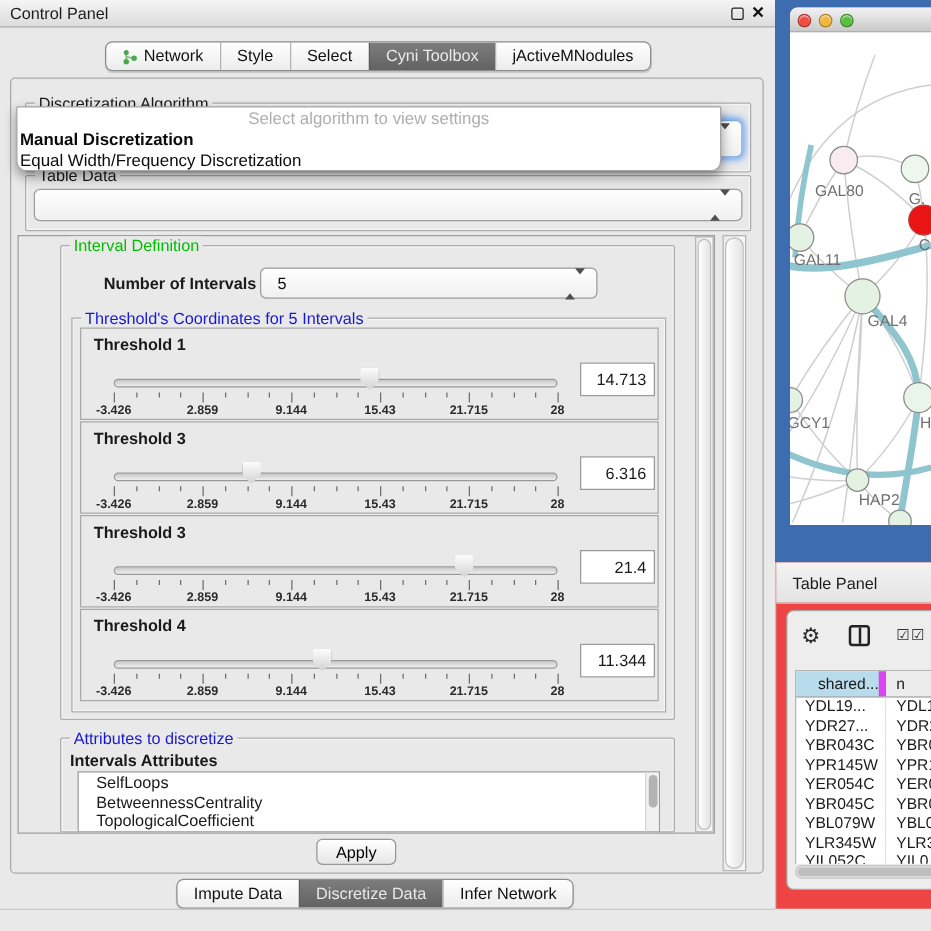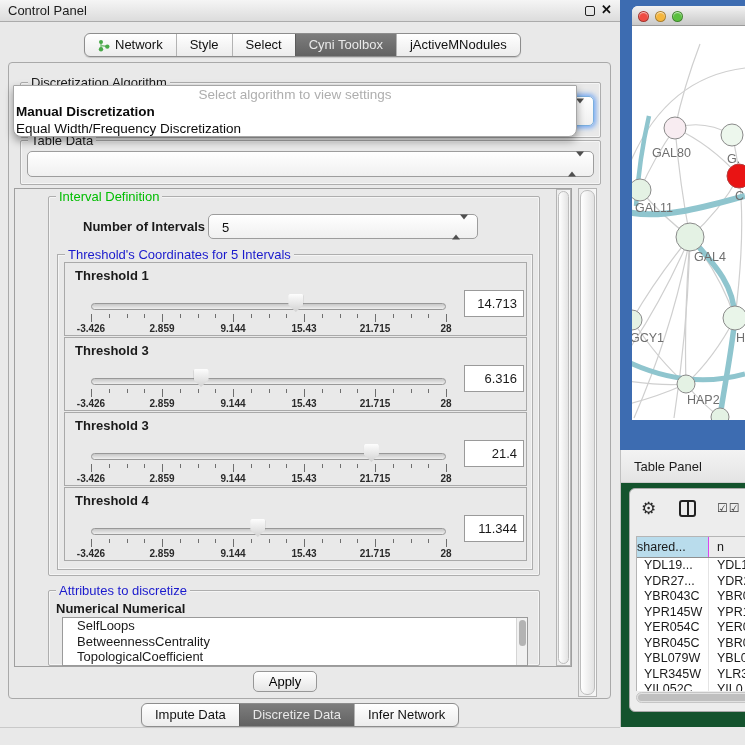--- a/index.html
+++ b/index.html
@@ -91,35 +91,35 @@
   #netframe { position:absolute; left:620px; top:0; width:125px; height:450px; background:#3d6cb1; }
   #netwin { position:absolute; left:12px; top:6px; width:113px; height:414px; background:#fff;
     border-radius:6px 0 0 0; overflow:hidden; }
   #nettitle { position:absolute; left:0; top:0; width:100%; height:20px;
     background:linear-gradient(#f2f2f2,#c9c9c9); border-bottom:1px solid #9b9b9b; }
   .light { position:absolute; top:4.5px; width:11px; height:11px; border-radius:50%; border:1px solid rgba(0,0,0,.3);
     box-shadow:inset 0 1px 1px rgba(255,255,255,.7); }
   #netcanvas { position:absolute; left:0; top:20px; width:113px; height:394px; background:#fff; }
 
   
-  #tp-region { position:absolute; left:620px; top:450px; width:125px; height:277px; background:#14532d;
+  #tp-region { position:absolute; left:620px; top:450px; width:125px; height:277px; background:#ef4444;
     border-left:1px solid #c0c0c0; }
   #tp-titlebar { position:absolute; left:0; top:0; width:100%; height:33px;
     background:linear-gradient(#f3f3f3,#e4e4e4); border-bottom:1px solid #cccccc; }
   #tp-title { position:absolute; left:13px; top:9px; font-size:13px; color:#1c1c1c; }
   #tp-box { position:absolute; left:8px; top:38px; width:130px; height:224px; background:#ededed;
     border:1px solid #a9a9a9; border-radius:6px; }
   #tp-gear { position:absolute; left:11px; top:9px; font-size:17px; color:#2a2a2a; }
   #tp-split { position:absolute; left:49px; top:11px; width:17px; height:17px; border:2px solid #222; border-radius:3px; }
   #tp-split::after { content:""; position:absolute; left:50%; top:0; width:2px; height:100%; background:#222; transform:translateX(-50%); }
   #tp-checks { position:absolute; left:87px; top:12px; font-size:12px; color:#333; letter-spacing:1px; }
   #tp-table { position:absolute; left:6px; top:47px; width:122px; background:#fff; border:1px solid #b5b5b5; border-bottom:none; }
   #tp-head { display:flex; height:21px; border-bottom:1px solid #8f8f8f; }
   .tp-hc { font-size:12.5px; line-height:20px; overflow:hidden; white-space:nowrap; }
-  #tp-hc1 { width:72px; background:#b9dcec; text-align:left; border-right:1px solid #d946ef; }
+  #tp-hc1 { width:72px; background:#b9dcec; text-align:right; border-right:6px solid #d946ef; }
   #tp-hc2 { flex:1; background:#ececec; padding-left:8px; }
   #tp-rows { height:133px; overflow:hidden; }
   .tp-row { display:flex; height:15.5px; line-height:15.5px; font-size:12.5px; white-space:nowrap; }
   .tp-c1 { width:72px; padding-left:7px; border-right:1px solid #e4e4e4; overflow:hidden; }
   .tp-c2 { flex:1; padding-left:8px; overflow:hidden; }
   #tp-hsb { position:absolute; left:6px; top:203px; width:122px; height:11px; background:#e2e2e2;
     border:1px solid #c6c6c6; border-radius:6px; }
   #tp-hsb .thumb { position:absolute; left:1px; top:1px; width:92%; height:7px; background:#bfbfbf; border-radius:4px; }
 </style>
 </head>
@@ -337,21 +337,21 @@
           <div class="tick major" style="left: 381px;"></div>
           <div class="ticklabel" style="left: 356px;">28</div>
         </div>
     <div class="th-value">11.344</div>
   </div>
     </div>
 
   <div class="group" style="left:48px; top:590px; width:492px; height:76px;">
     <span class="gtitle blue">Attributes to discretize</span>
   </div>
-  <div id="lbl-numattr">Numerical Numerical</div>
+  <div id="lbl-numattr">Intervals Attributes</div>
   <div id="attr-list">
     <div id="attr-items">
         <div class="attr-item">SelfLoops</div>
         <div class="attr-item">BetweennessCentrality</div>
         <div class="attr-item">TopologicalCoefficient</div>
       </div>
     <div id="attr-sb">
         <div class="thumb"></div>
       </div>
   </div>

